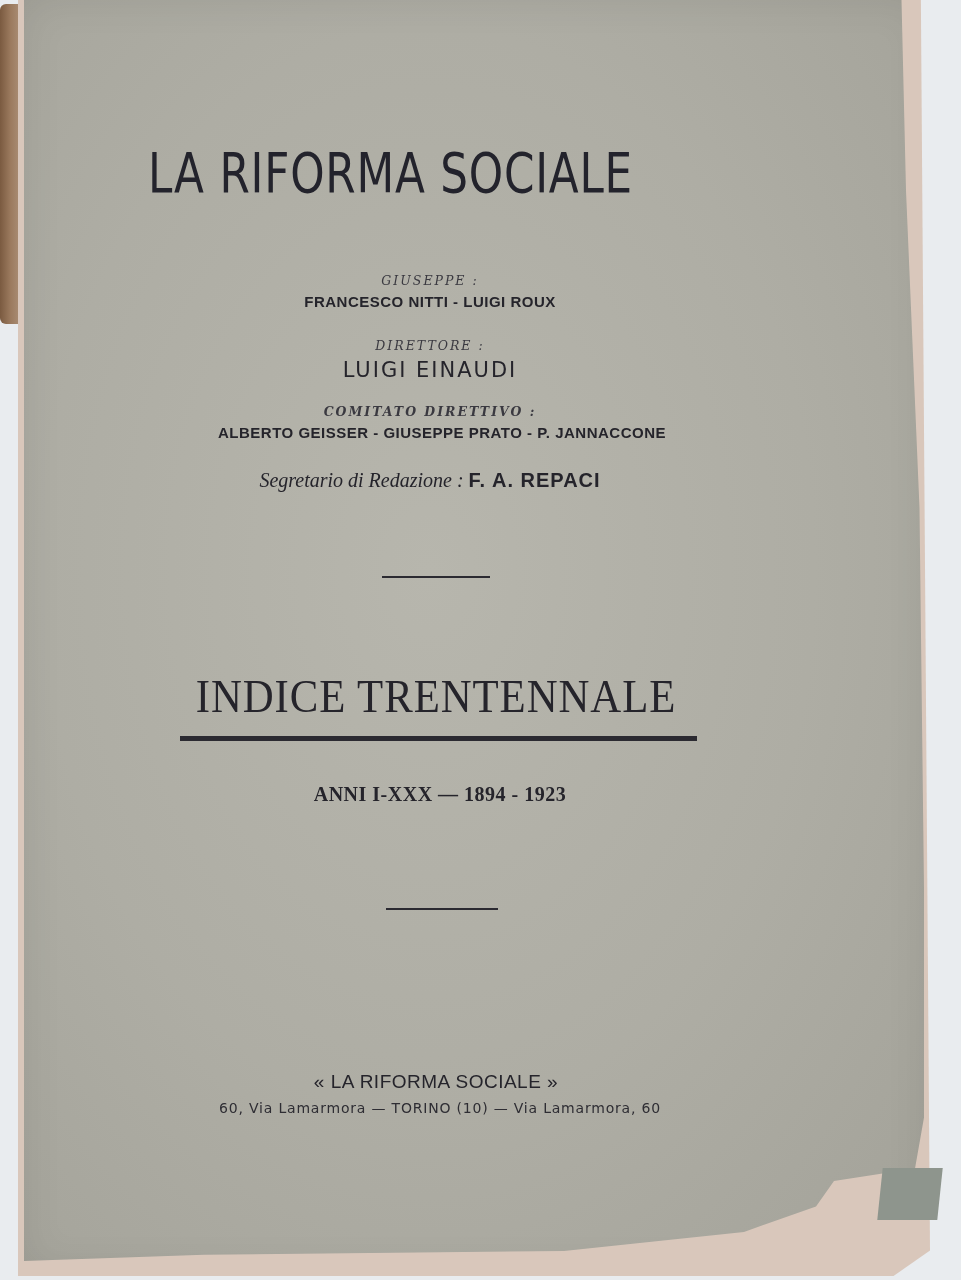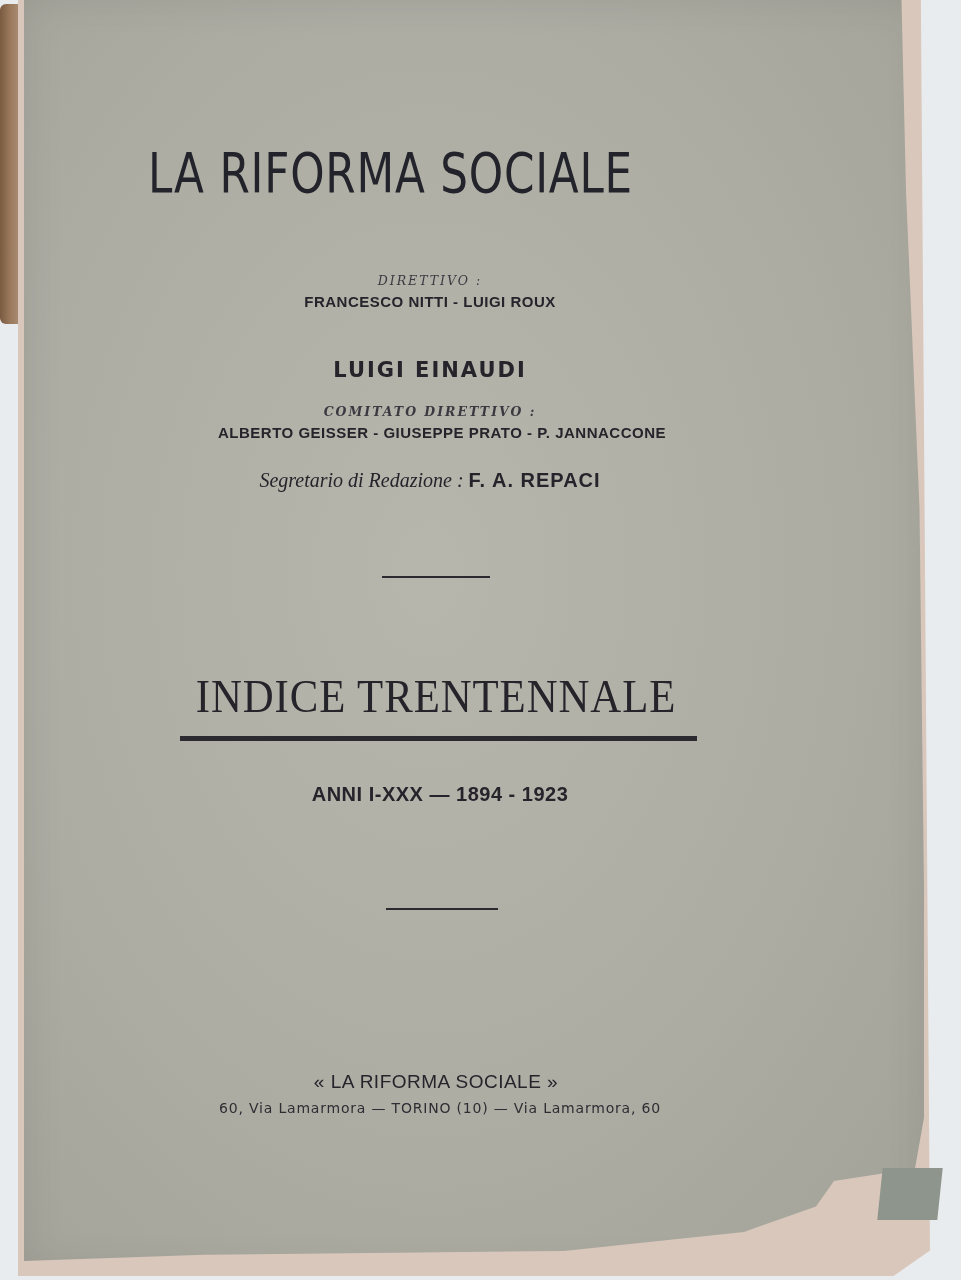--- a/index.html
+++ b/index.html
@@ -37,55 +37,56 @@
     color: #23232c;
   }
   .italic-label {
     font-family: "DejaVu Serif", serif; font-style: italic; font-size: 12.5px;
     letter-spacing: 2px; color: #3a3940;
   }
   .name-bold {
     font-family: "Liberation Sans", sans-serif; font-weight: bold; font-size: 15px; letter-spacing: 0.5px;
   }
   .name-wide {
-    font-family: "DejaVu Sans", sans-serif; font-size: 21px; letter-spacing: 2px; font-weight: bold; text-align: center;
+    font-family: "DejaVu Sans", sans-serif; font-size: 21px; letter-spacing: 2px; font-weight: normal; text-align: center;
   }
   .secretary {
     font-family: "Liberation Serif", serif; font-style: italic; font-size: 20px;
   }
   .secretary b { font-style: normal; font-family: "Liberation Sans", sans-serif; letter-spacing: 1px; }
   .rule { position: absolute; background: #2b2a31; }
   .index-title {
     font-family: "Liberation Serif", serif; font-size: 46px; letter-spacing: 1px;
     transform: scaleX(0.93);
   }
   .years {
-    font-family: Liberation Sans, sans-serif; font-weight: bold; font-size: 20px; letter-spacing: 0.5px;
+    font-family: Liberation Serif, serif; font-weight: bold; font-size: 20px; letter-spacing: 0.5px;
   }
   .publisher {
     font-family: "Liberation Sans", sans-serif; font-size: 19px; letter-spacing: 0.5px;
   }
   .address {
     font-family: "DejaVu Sans", sans-serif; font-size: 14px; letter-spacing: 0.8px; color: #2e2d33;
   }
 </style>
 </head>
 <body>
 
 <div class="spine"></div>
 <div class="back-edge"></div>
 <div class="cover"></div>
 <div class="tape"></div>
 
 <div class="content">
   <div class="line title">LA RIFORMA SOCIALE</div>
 
-  <div class="line italic-label" style="top:273px; left:0;">DIRETTIVO :</div>
+  <div class="line italic-label" style="top:273px; left:0;">GIUSEPPE :</div>
   <div class="line name-bold" style="top:293px;">FRANCESCO NITTI  -  LUIGI ROUX</div>
 
+  <div class="line italic-label" style="top:338px;">DIRETTORE :</div>
   <div class="line name-wide" style="top:358px;">LUIGI EINAUDI</div>
 
   <div class="line italic-label" style="top:404px;font-weight:bold;">COMITATO DIRETTIVO :</div>
   <div class="line name-bold" style="top:424px; left:12px; width:860px;">ALBERTO GEISSER - GIUSEPPE PRATO - P. JANNACCONE</div>
 
   <div class="line secretary" style="top:469px;">
     <span>Segretario di Redazione :</span>
     <b>F. A. REPACI</b>
   </div>
 

